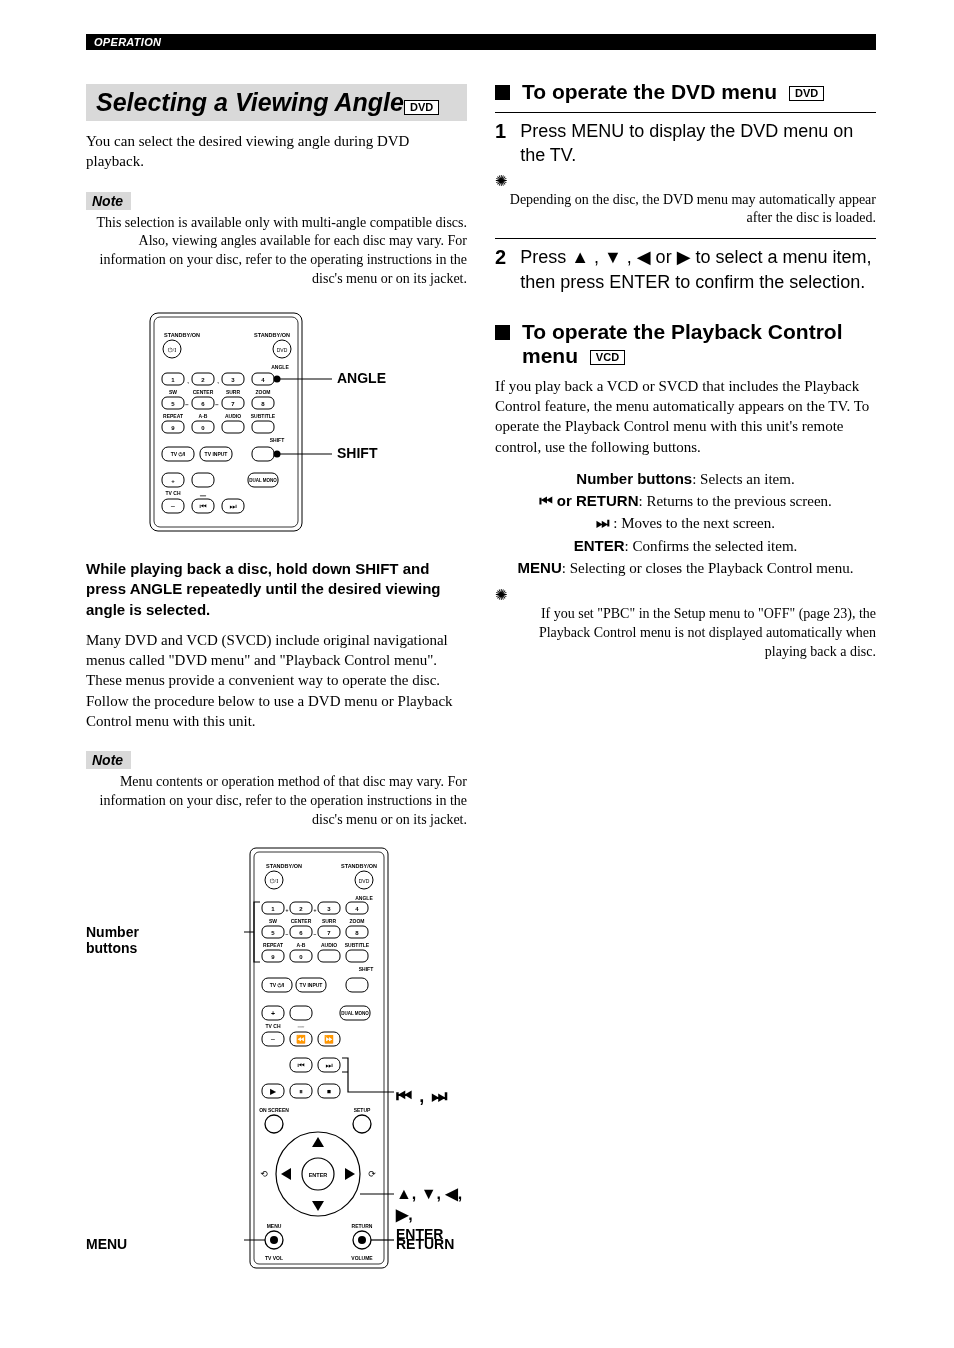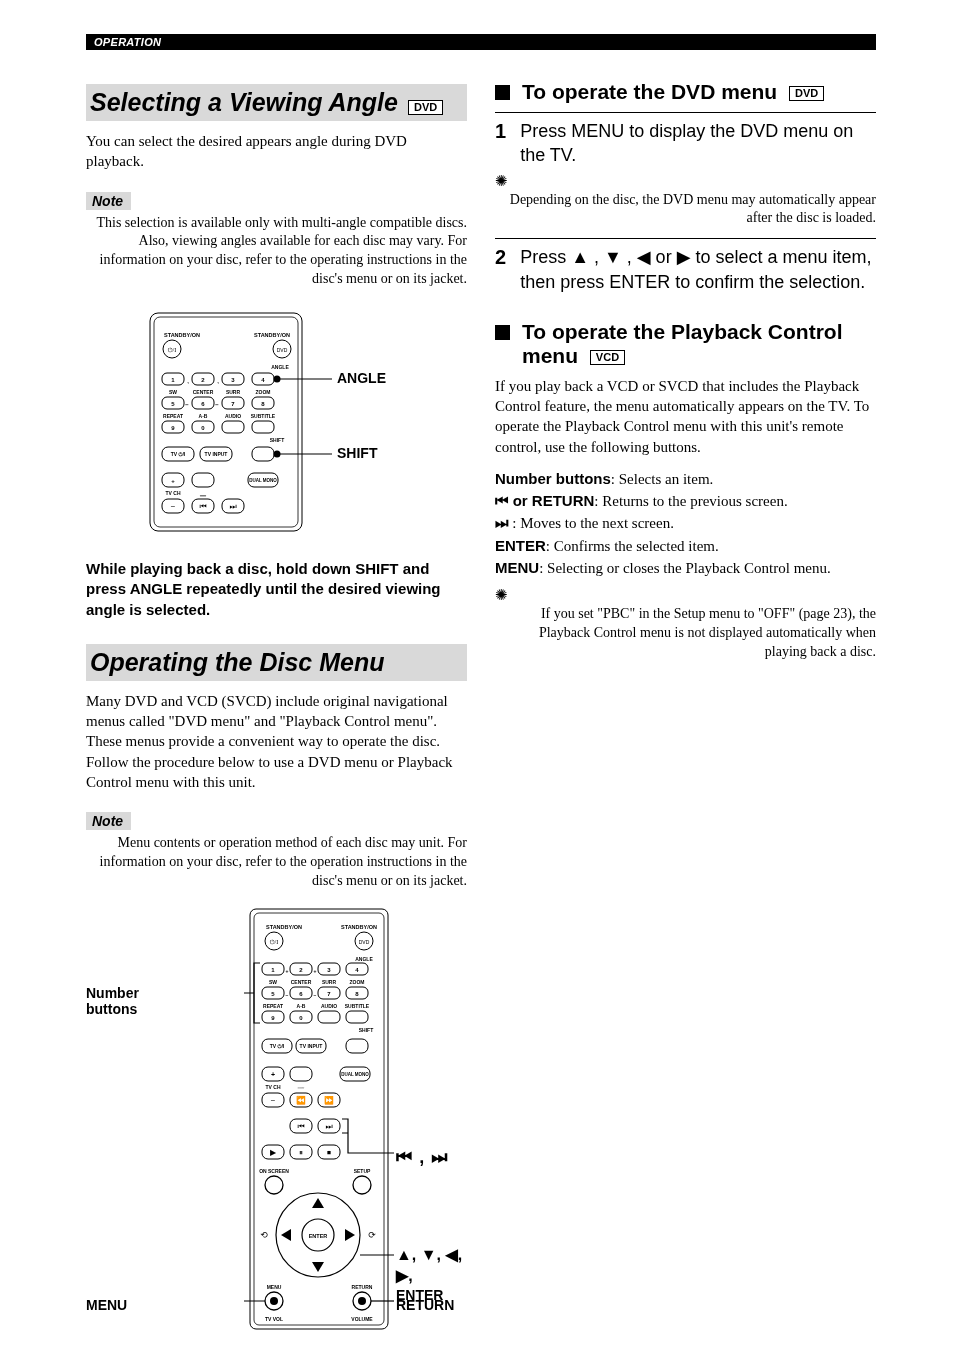--- a/index.html
+++ b/index.html
@@ -26,26 +26,25 @@
     letter-spacing: 0.3px;
   }
   .columns {
     display: flex;
     gap: 28px;
     margin-top: 10px;
   }
   .col { flex: 1 1 0; min-width: 0; }
   .h-box {
     background: #d9d9d9;
-    padding: 4px 8px 4px 4px;
+    padding: 4px 8px 4px 10px;
     margin-top: 24px;
     margin-bottom: 10px;
     display: flex;
     align-items: baseline;
-    gap: 10px;
   }
   .h-box-title {
     font-family: Arial, Helvetica, sans-serif;
     font-weight: bold;
     font-style: italic;
     font-size: 25px;
   }
   .badge {
     display: inline-block;
     border: 1.2px solid #000;
@@ -119,21 +118,21 @@
     font-family: Arial, Helvetica, sans-serif;
     font-weight: normal;
     font-size: 18px;
     line-height: 1.35;
   }
   .tip-icon {
     font-size: 15px;
     line-height: 1;
     margin: 6px 0 2px 0;
   }
-  .defs p { margin: 0 0 2px 0; }
+  .defs p { margin: 0 0 2px 0; text-align: center; }
   .defs .term {
     font-family: Arial, Helvetica, sans-serif;
     font-weight: bold;
   }
   .arrow { font-family: Arial, sans-serif; }
   .remote-figure-2 {
     position: relative;
     height: 430px;
     margin-top: 14px;
     margin-bottom: 6px;
@@ -149,21 +148,21 @@
 
   <div class="columns">
 
     <div class="col">
 
       <div class="h-box">
         <span class="h-box-title">Selecting a Viewing Angle</span>
         <span class="badge">DVD</span>
       </div>
 
-      <p>You can select the desired appears angle during DVD playback.</p>
+      <p>You can select the desired viewing angle during DVD playback.</p>
 
       <div class="note-label">Note</div>
       <p class="note-text">This selection is available only with multi-angle compatible discs. Also, viewing angles available for each disc may vary. For information on your disc, refer to the operating instructions in the disc's menu or on its jacket.</p>
 
       
       <div class="remote-figure">
         <svg class="remote-svg" width="290" height="230" viewBox="0 0 290 230">
 
           <rect x="18" y="6" width="152" height="218" rx="8" fill="#fff" stroke="#000" stroke-width="1"></rect>
           <rect x="22" y="10" width="144" height="210" rx="6" fill="#fff" stroke="#000" stroke-width="0.8"></rect>
@@ -254,28 +253,25 @@
             <rect x="60" y="192" width="22" height="14" rx="6" fill="#fff" stroke="#000"></rect>
               <text x="71" y="202" text-anchor="middle">⏮</text>
             <rect x="90" y="192" width="22" height="14" rx="6" fill="#fff" stroke="#000"></rect>
               <text x="101" y="202" text-anchor="middle">⏭</text>
           </g>
         </svg>
       </div>
 
       <p class="bold-instr">While playing back a disc, hold down SHIFT and press ANGLE repeatedly until the desired viewing angle is selected.</p>
 
-      <div class="h-box">
-        <span class="h-box-title">Operating the Disc Menu</span>
-      </div>
 
       <p>Many DVD and VCD (SVCD) include original navigational menus called "DVD menu" and "Playback Control menu". These menus provide a convenient way to operate the disc. Follow the procedure below to use a DVD menu or Playback Control menu with this unit.</p>
 
       <div class="note-label">Note</div>
-      <p class="note-text">Menu contents or operation method of each disc may unit. For information on your disc, refer to the operation instructions in the disc's menu or on its jacket.</p>
+      <p class="note-text">Menu contents or operation method of that disc may vary. For information on your disc, refer to the operation instructions in the disc's menu or on its jacket.</p>
 
       
       <div class="remote-figure-2">
 
         <div class="rf2-label" style="left:0; top:80px; text-align:left; width:80px;">
           <span>Number buttons</span>
         </div>
         <div class="rf2-label" style="left:0; top:392px;">
           <span>MENU</span>
         </div>

